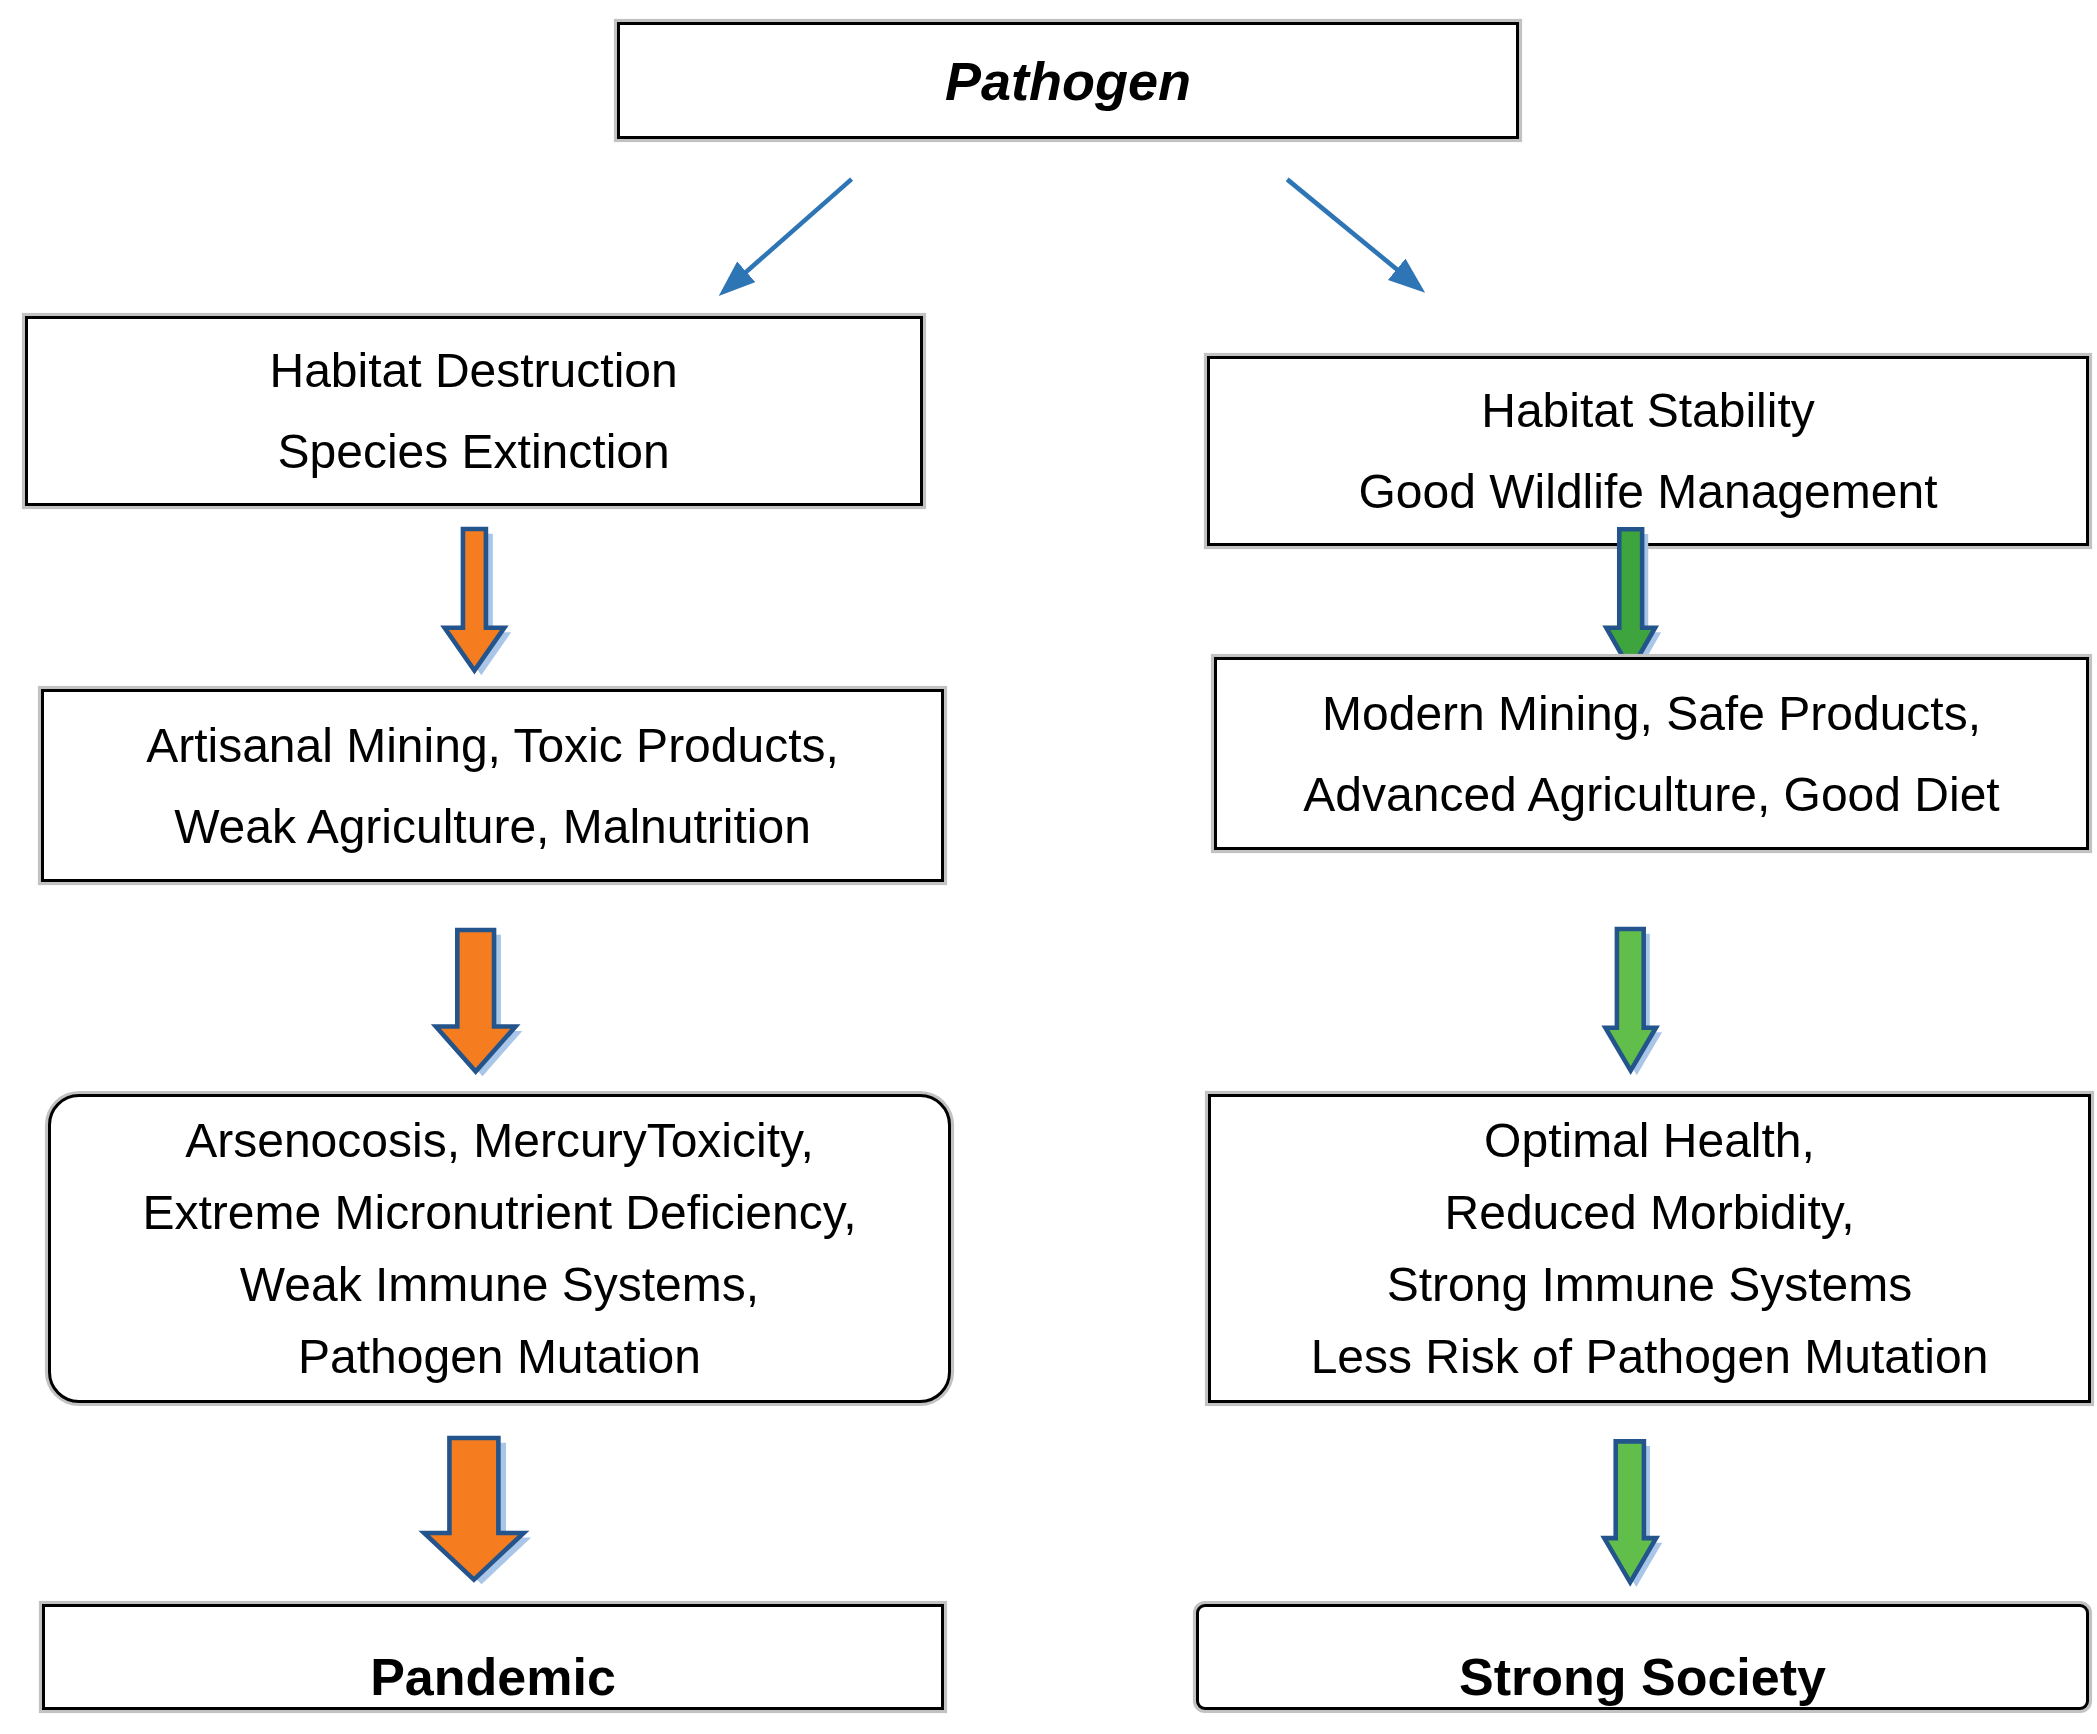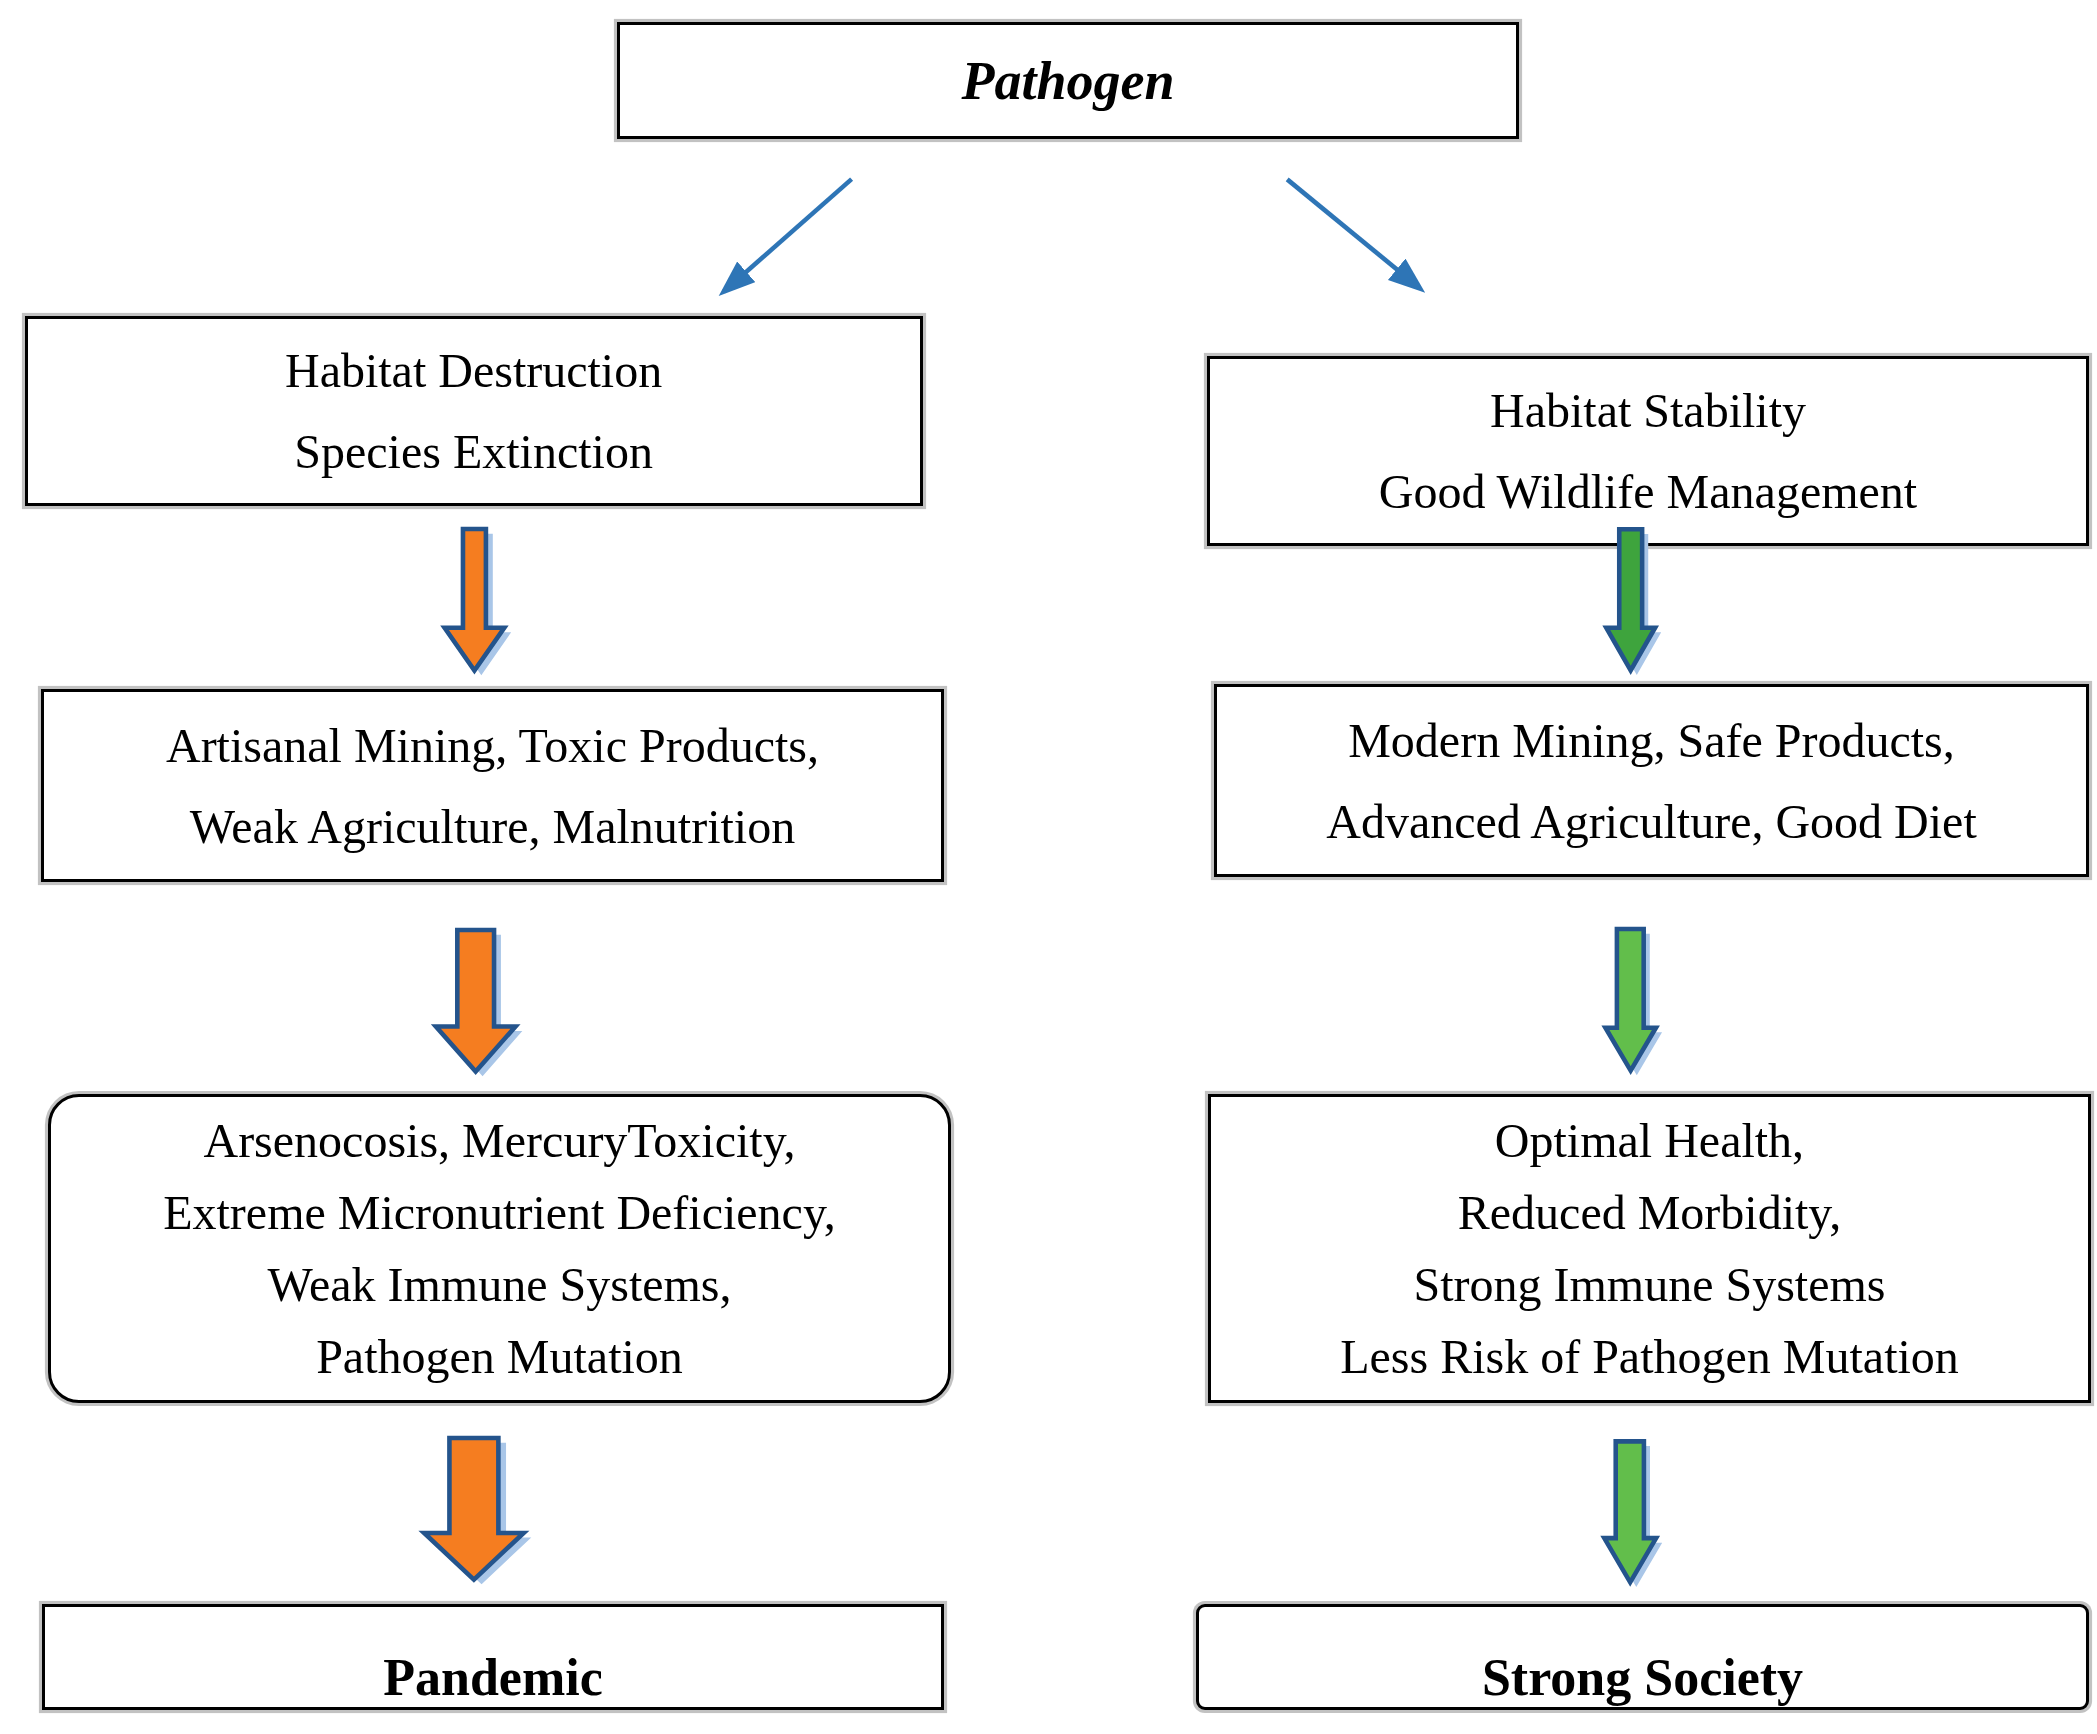--- a/index.html
+++ b/index.html
@@ -1,21 +1,21 @@
 <!DOCTYPE html>
 <html style="font-size:12.3px"><head>
 <meta charset="utf-8">
 <style>
   html, body { margin: 0; padding: 0; background: #ffffff; }
   #canvas {
     position: relative;
     width: 2097px;
     height: 1734px;
     background: #ffffff;
-    font-family: Liberation Serif, serif;
+    font-family: Liberation Sans, sans-serif;
     color: #000000;
     overflow: hidden;
   }
   .node {
     position: absolute;
     box-sizing: border-box;
     background: #ffffff;
     border: 3.8px solid #000000;
     box-shadow: 0 0 0 3.1px #c2c2c2;
     display: flex;
@@ -74,21 +74,21 @@
 
   <svg class="arrow-svg" style="left:1604px; top:526px;" width="61" height="153" viewBox="0 0 80 200">
     <polygon points="20,4 50,4 50,133 67,133 35,189 3,133 20,133" transform="translate(8,6)" fill="#A9C6E8"></polygon>
     <polygon points="20,4 50,4 50,133 67,133 35,189 3,133 20,133" stroke-width="6" fill="#3EA43D" stroke="#24548C"></polygon>
   </svg>
 
   <div class="node two-line" style="left:41px; top:689px; width:903px; height:193px;">
     <span class="line">Artisanal Mining, Toxic Products,</span>
     <span class="line">Weak Agriculture, Malnutrition</span>
   </div>
-  <div class="node two-line" style="left:1214px; top:684px; width:875px; height:193px;">
+  <div class="node two-line" style="left:1214px; top:657px; width:875px; height:193px;">
     <span class="line">Modern Mining, Safe Products,</span>
     <span class="line">Advanced Agriculture, Good Diet</span>
   </div>
 
   <svg class="arrow-svg" style="left:434px; top:927px;" width="91" height="153" viewBox="0 0 118 200">
     <polygon points="30,4 78,4 78,130 106,130 54,189 2,130 30,130" transform="translate(9,6)" fill="#A9C6E8"></polygon>
     <polygon points="30,4 78,4 78,130 106,130 54,189 2,130 30,130" stroke-width="6" fill="#F57D20" stroke="#24548C"></polygon>
   </svg>
 
   <svg class="arrow-svg" style="left:1603px; top:926px;" width="63" height="153" viewBox="0 0 82 200">

